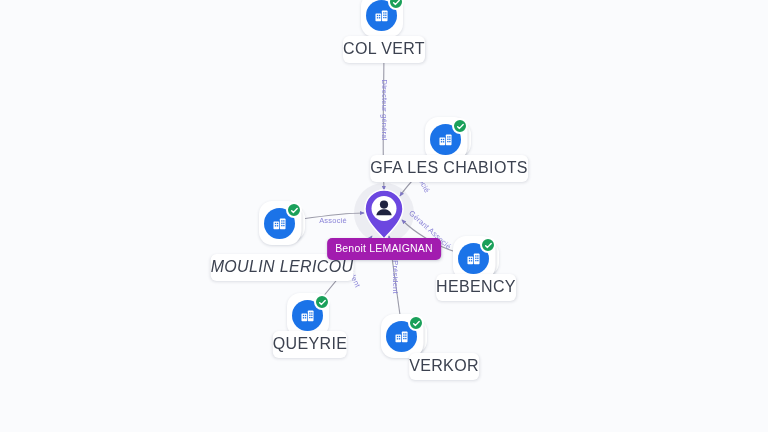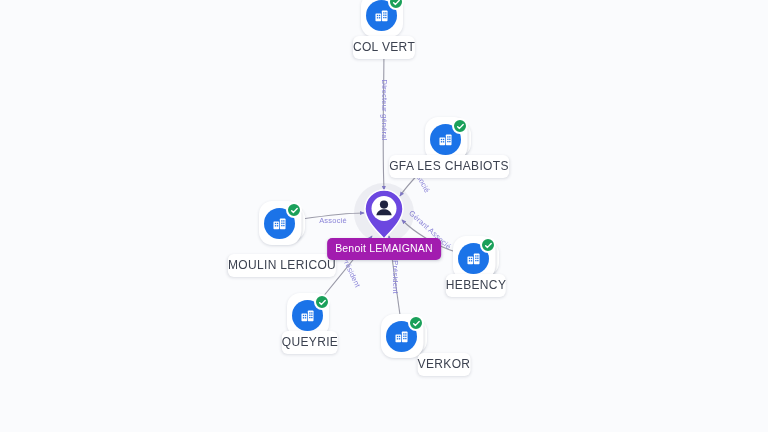--- a/index.html
+++ b/index.html
@@ -74,21 +74,21 @@
     justify-content: center;
   }
   .co-check svg { display: block; }
 
   .co-label {
     position: absolute;
     transform: translateX(-50%);
     white-space: nowrap;
     background: #ffffff;
     color: #3c4250;
-    font-size: 12px;
+    font-size: 16px;
     letter-spacing: 0.35px;
     line-height: 1;
     padding: 5px 0 6px;
     border-radius: 6px;
     box-shadow: 0 1px 3px rgba(40,50,80,0.14);
   }
 
   
   .person-halo {
     position: absolute;
@@ -335,21 +335,21 @@
           <rect x="14.4" y="14" width="1.9" height="1.9" fill="#1b73e8"></rect>
           <rect x="17.2" y="14" width="1.9" height="1.9" fill="#1b73e8"></rect>
         </svg>
       </div>
       <div class="co-check">
         <svg width="9" height="9" viewBox="0 0 12 12">
           <path d="M2.2,6.2 L4.6,8.5 L9.6,3.3" fill="none" stroke="#ffffff" stroke-width="1.9" stroke-linecap="round" stroke-linejoin="round"></path>
         </svg>
       </div>
     </div>
-    <div class="co-label" style="left:0px; top:30px;">MOULIN LERICOU</div>
+    <div class="co-label" style="left:0px; top:30px;font-style:italic;">MOULIN LERICOU</div>
   </div>
 
   <div class="node" style="left:384px; top:213px;">
     <div class="person-halo"></div>
     <div class="person-pin">
       <svg width="42" height="52" viewBox="0 0 42 52">
         <path d="M21,1 C31.5,1 40,9.5 40,20 C40,31.5 27,43 21,50 C15,43 2,31.5 2,20 C2,9.5 10.5,1 21,1 Z" fill="#6c47e0" stroke="#ffffff" stroke-width="1.5"></path>
         <circle cx="21" cy="19.5" r="12.5" fill="#ffffff"></circle>
         <circle cx="21" cy="15.6" r="4.1" fill="#1f2340"></circle>
         <path d="M13.3,26.3 C14.3,22.2 17.4,20.3 21,20.3 C24.6,20.3 27.7,22.2 28.7,26.3 Z" fill="#1f2340"></path>

